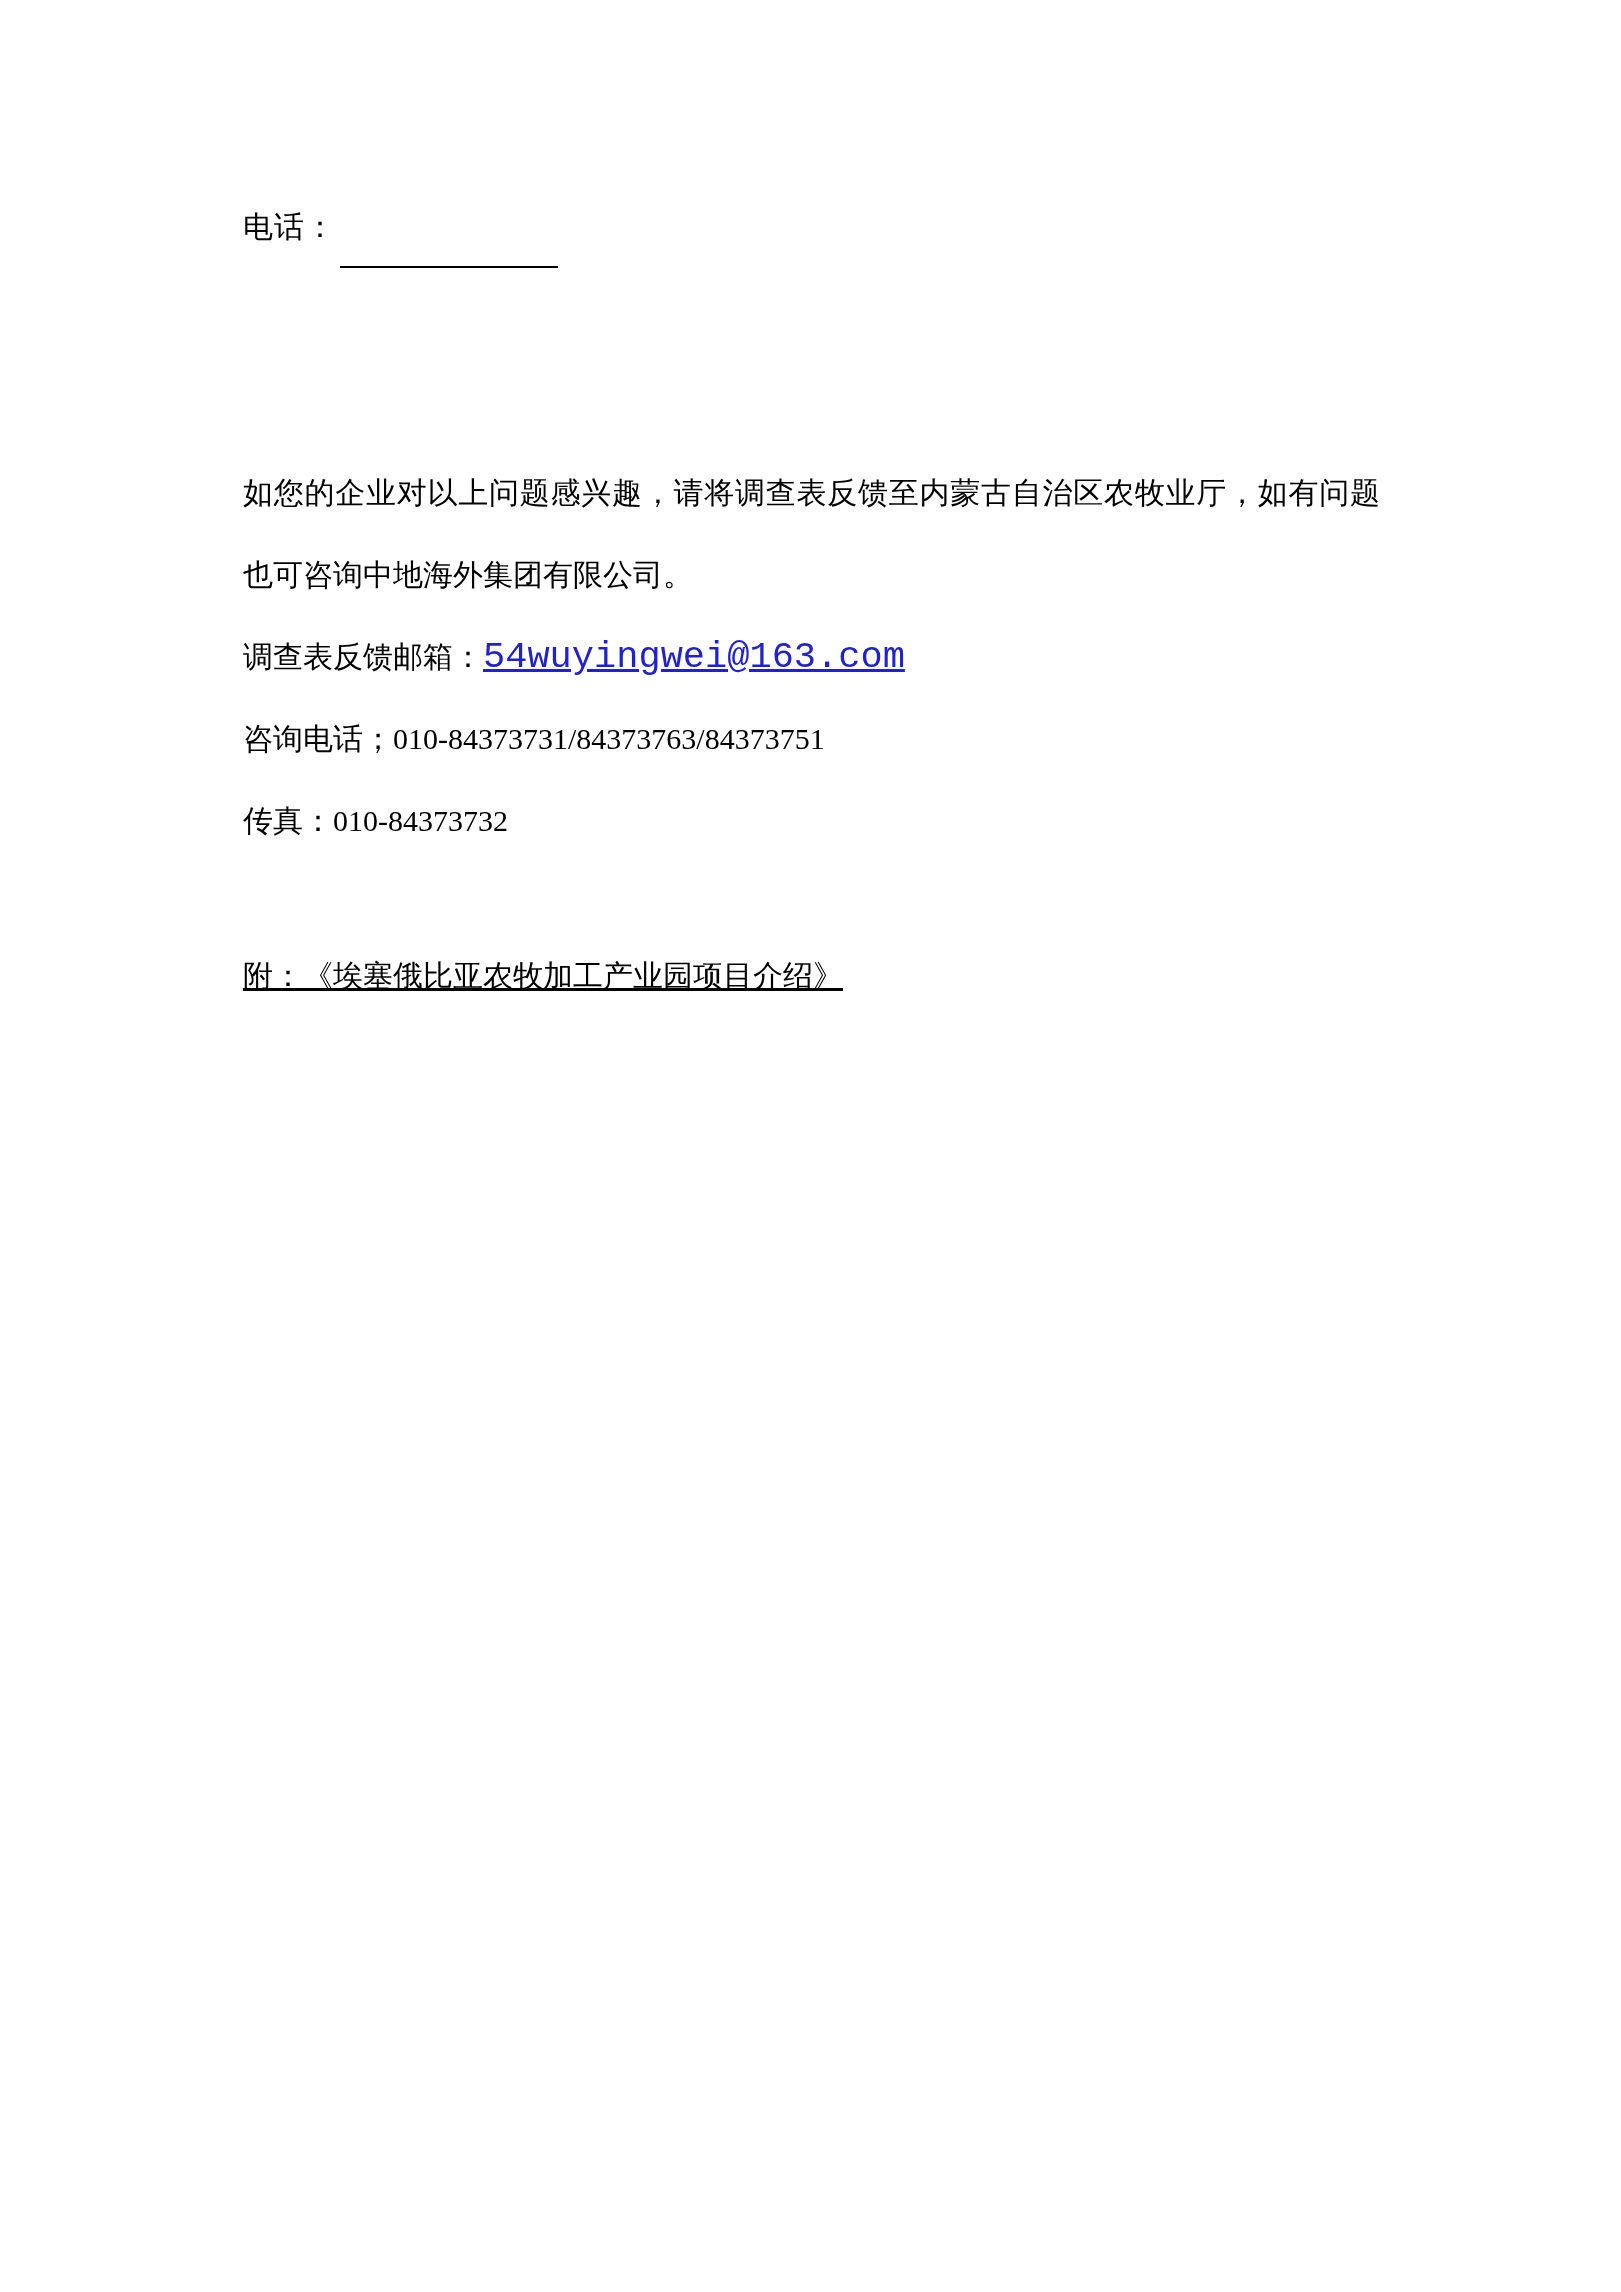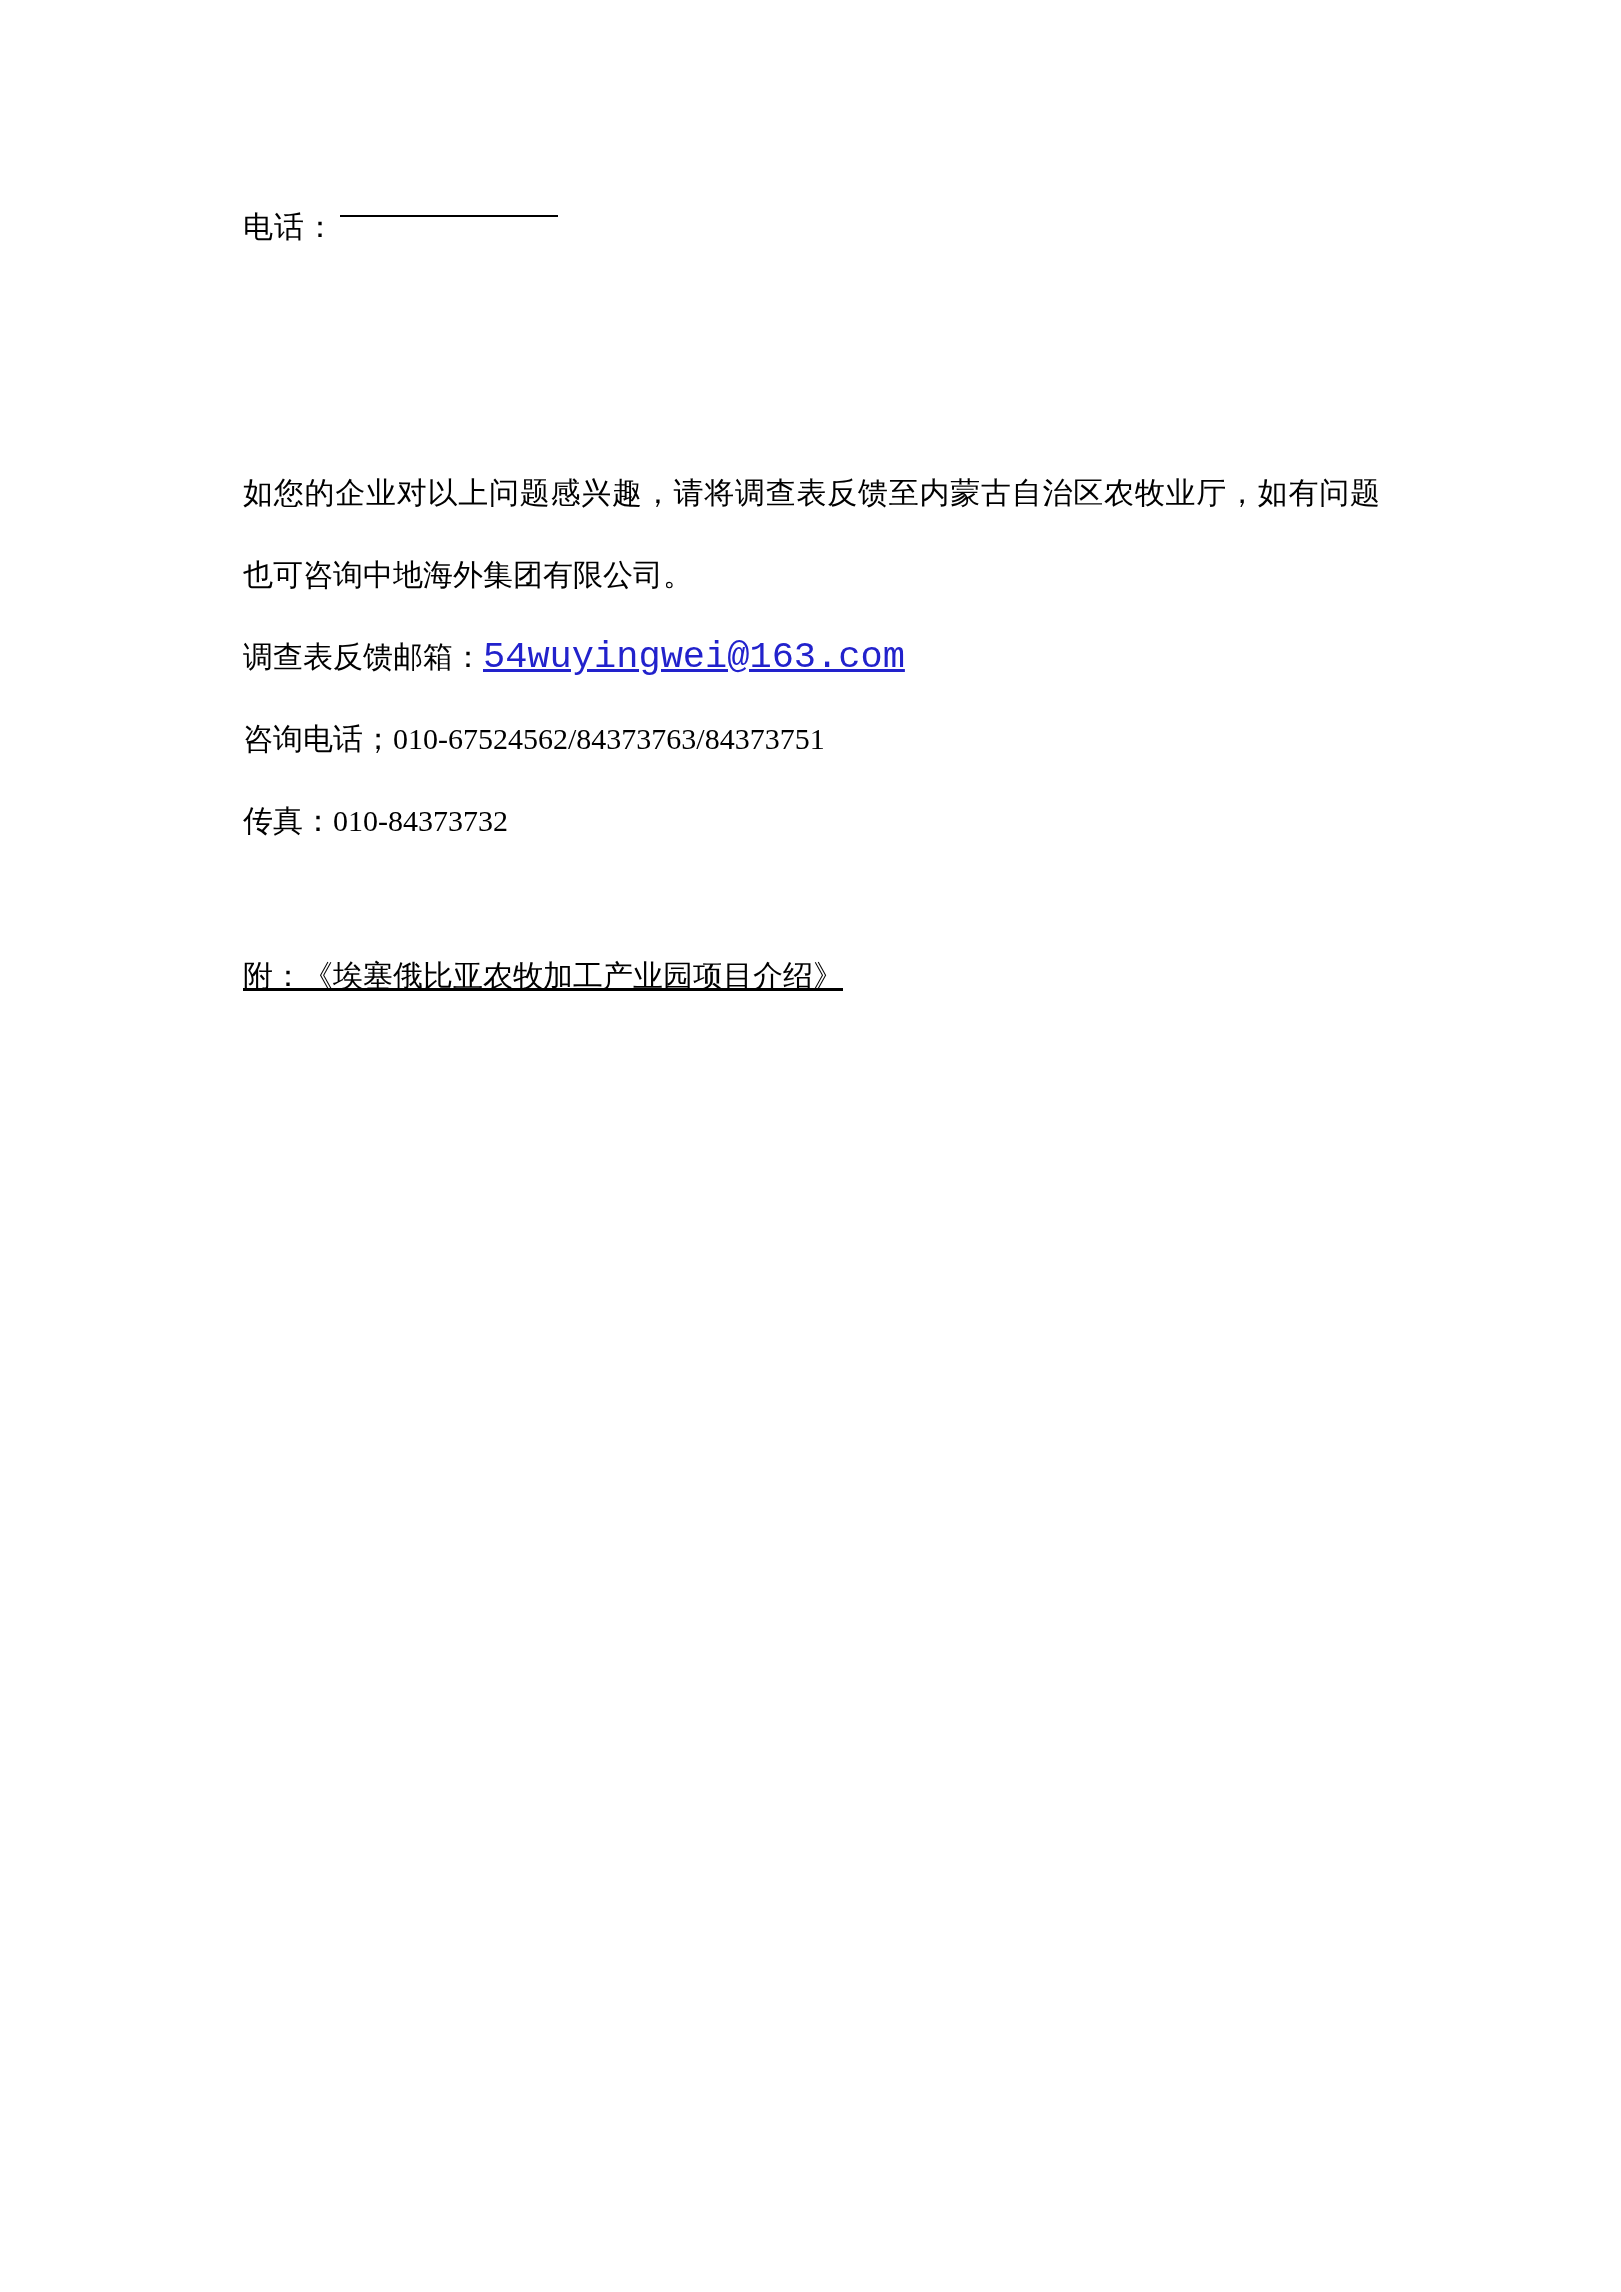--- a/index.html
+++ b/index.html
@@ -26,21 +26,21 @@
   .content {
     position: absolute;
     left: 243px;
     top: 186px;
     width: 1157px;
   }
 
   
   .field-row {
     display: flex;
-    align-items: flex-start;
+    align-items: flex-end;
     font-size: 30px;
     line-height: 82px;
     white-space: nowrap;
   }
   .field-label {
     font-family: "Liberation Serif", "DejaVu Serif", serif;
     letter-spacing: 1px;
   }
   .field-blank {
     display: inline-block;
@@ -97,21 +97,21 @@
 
 
     <div class="gap-large"></div>
 
     <div class="para-block">如您的企业对以上问题感兴趣，请将调查表反馈至内蒙古自治区农牧业厅，如有问题也可咨询中地海外集团有限公司。</div>
 
     <div class="para-line">
       <span>调查表反馈邮箱：</span><a class="email-link" href="#">54wuyingwei@163.com</a>
     </div>
 
-    <div class="para-line mono">咨询电话；010-67524562/84373763/84373751</div>
+    <div class="para-line mono">咨询电话；010-84373731/84373763/84373751</div>
 
     <div class="para-line mono">传真：010-84373732</div>
 
     <div class="gap-mid"></div>
 
     <div class="attach">附：《埃塞俄比亚农牧加工产业园项目介绍》</div>
 
   </div>
 </div>
 

